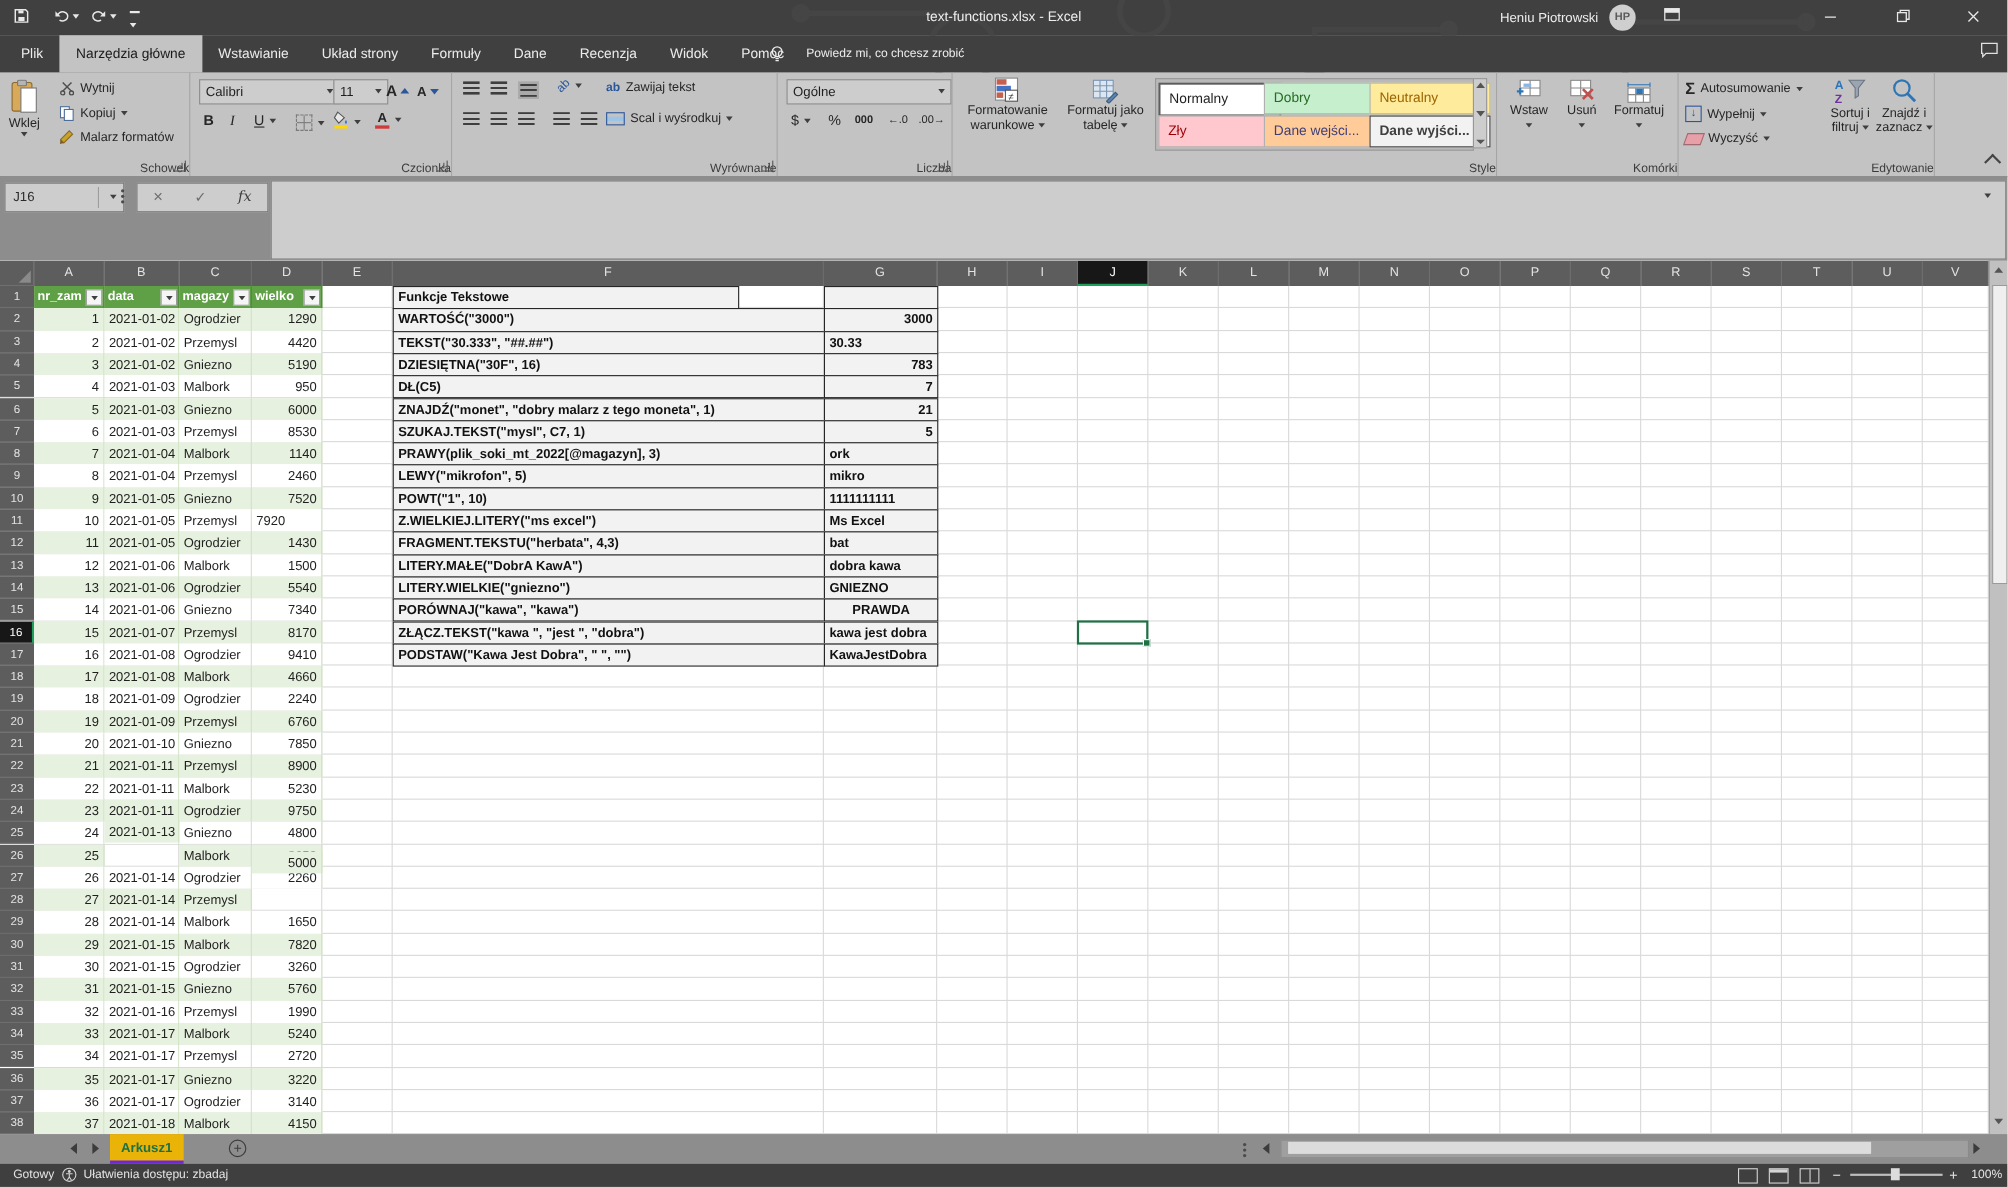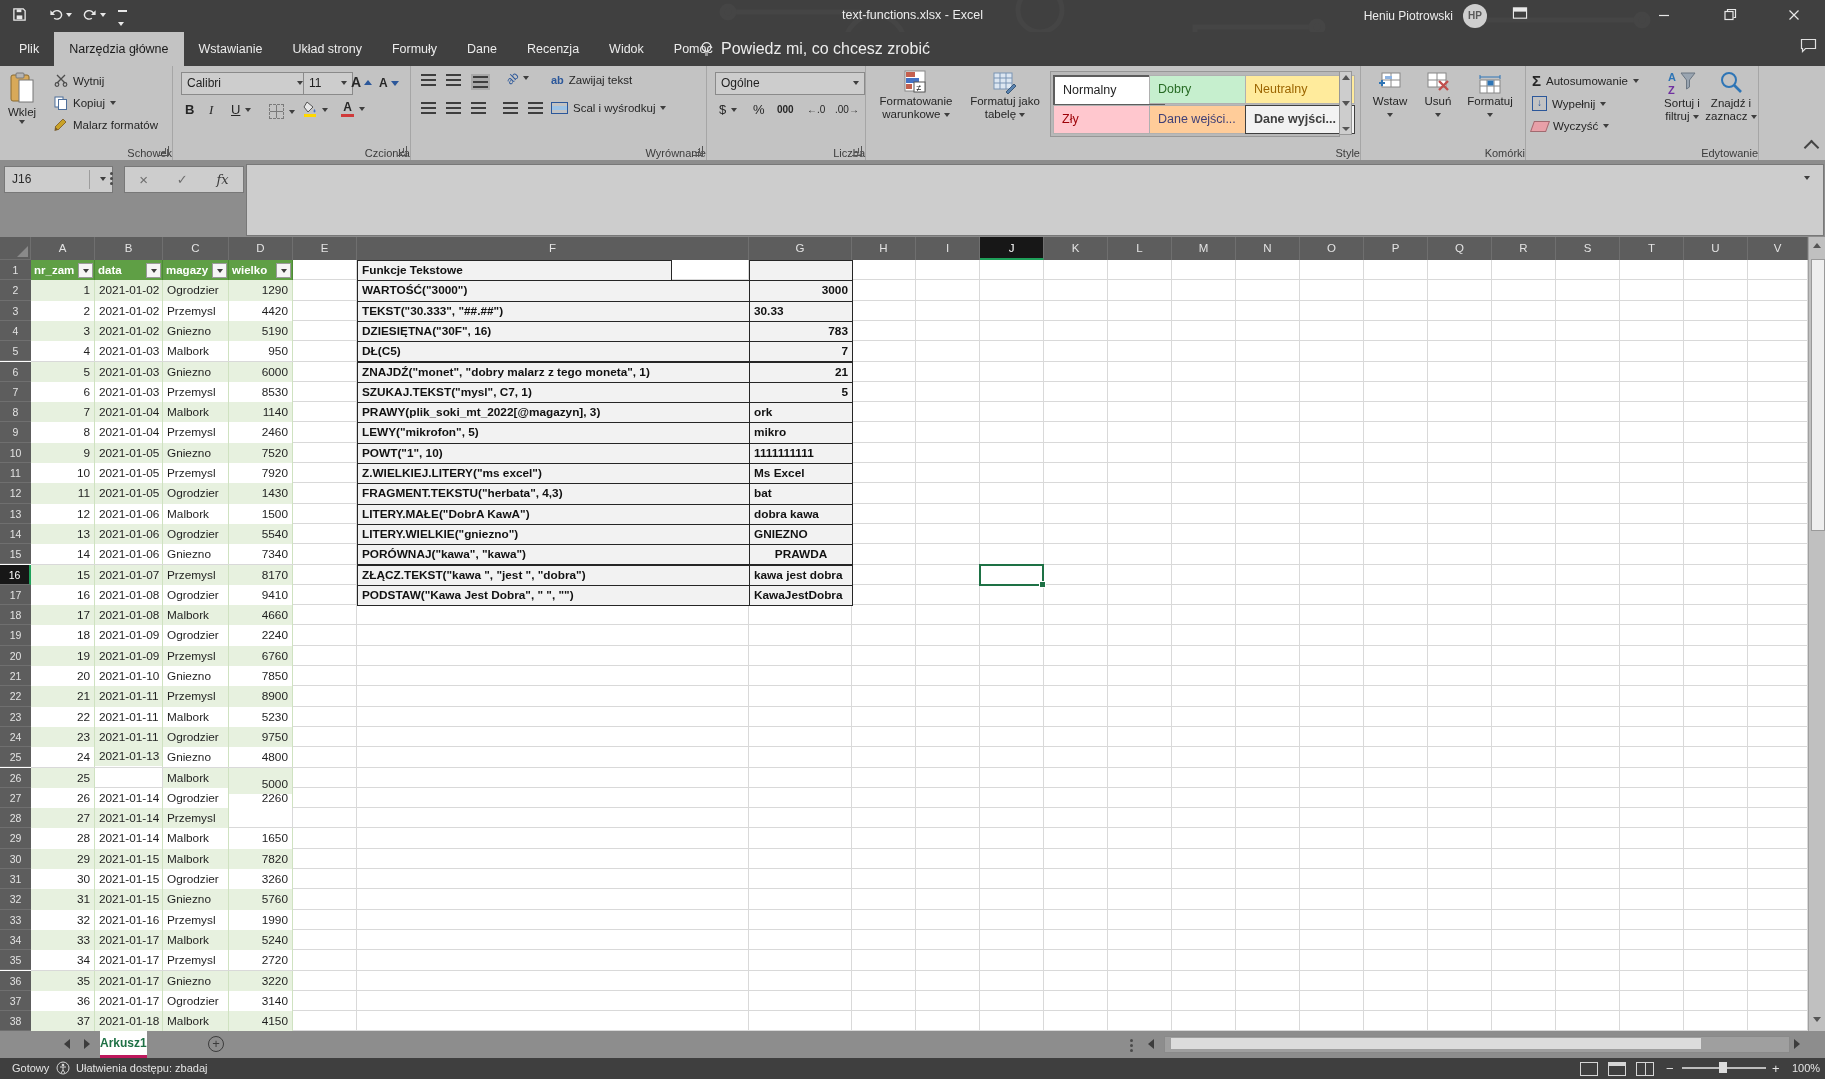--- a/index.html
+++ b/index.html
@@ -20,21 +20,21 @@
   #username{position:absolute;top:9px;right:372px;color:#ededed;font-size:12px}
   #avatar{position:absolute;top:4px;right:338px;width:24px;height:24px;border-radius:50%;background:#cfcfcf;color:#5a5a5a;font-size:10px;font-weight:bold;text-align:center;line-height:24px}
   .winbtn{position:absolute;top:0;width:46px;height:32px;text-align:center;color:#e8e8e8;line-height:32px;font-size:14px}
   #decor{left:620px;top:0;width:1205px;height:110px;pointer-events:none;opacity:.5}
 
   
   #tabrow{left:0;top:32px;width:1825px;height:34px;background:#404040}
   #tabs{position:absolute;left:4px;top:0;height:34px;display:flex}
   .rtab{padding:0 15px;line-height:34px;color:#ececec;font-size:12.5px;white-space:nowrap}
   .rtab.active{background:#c3c3c3;color:#1a1a1a}
-  #tellme{position:absolute;left:700px;top:0;height:34px;display:flex;align-items:center;color:#ececec;font-size:16px;gap:8px}
+  #tellme{position:absolute;left:700px;top:0;height:34px;display:flex;align-items:center;color:#ececec;font-size:11px;gap:20px}
   #comments-top{position:absolute;right:8px;top:6px}
 
   
   #ribbon{left:0;top:66px;width:1825px;height:94px;background:#c3c3c3;border-bottom:1px solid #919191;font-size:11.5px}
   .rgroup{position:absolute;top:0;height:94px;border-right:1px solid #a6a6a6}
   .glabel{position:absolute;bottom:1px;left:0;width:100%;text-align:right;font-size:11px;color:#3c3c3c}
   .launcher{position:absolute;right:3px;bottom:4px;width:9px;height:9px;border-right:1px solid #555;border-bottom:1px solid #555}
   .launcher:before{content:"";position:absolute;right:2px;bottom:2px;width:4px;height:4px;border-right:1px solid #555;border-bottom:1px solid #555}
   .ritem{position:absolute;display:flex;align-items:center;gap:5px;white-space:nowrap;color:#262626}
   .combo{position:absolute;background:#cdcdcd;border:1px solid #8a8a8a;height:21px;line-height:21px;padding:0 5px;font-size:12px}
@@ -70,21 +70,21 @@
   .lth{position:absolute;font-size:11.5px;font-weight:bold;color:#fff;line-height:20.3px;padding:0 3px;box-sizing:border-box;overflow:hidden;white-space:nowrap;border-right:1px solid #4d8a36}
   .fbtn{position:absolute;width:13px;height:13px;background:#f5f5f5;border:1px solid #9a9a9a;display:flex;align-items:center;justify-content:center}
   .rtc{position:absolute;background:#f2f2f2;border:1px solid #262626;font-weight:bold;font-size:11.8px;line-height:19px;padding:0 4px;box-sizing:border-box;overflow:hidden;white-space:nowrap;color:#111}
   #selbox{position:absolute;border:2px solid #1e7145;box-sizing:border-box}
   #selbox:after{content:"";position:absolute;right:-4px;bottom:-4px;width:5px;height:5px;background:#1e7145;border:1px solid #fff}
 
   
   #vscroll{left:1808px;top:237px;width:17px;height:794px;background:#c0c0c0;border-left:1px solid #a0a0a0;box-sizing:border-box}
   #vthumb{position:absolute;left:2px;top:22px;width:12px;height:270px;background:#efefef;border:1px solid #9a9a9a}
   #sheetbar{left:0;top:1031px;width:1825px;height:27px;background:#8d8d8d;font-size:12px}
-  #activesheet{position:absolute;left:100px;top:0;height:24px;background:#ffffff;color:#1e7145;font-weight:bold;line-height:24px;padding:0 0;border-bottom:3px solid #be185d}
+  #activesheet{position:absolute;left:100px;top:0;height:24px;background:#eab308;color:#1e7145;font-weight:bold;line-height:24px;padding:0 10px;border-bottom:3px solid #6d28d9}
   #addsheet{position:absolute;left:208px;top:5px;width:16px;height:16px;border:1.5px solid #3c3c3c;border-radius:50%;color:#3c3c3c;text-align:center;line-height:14px;font-size:13px;box-sizing:border-box}
   #hscroll{position:absolute;left:1164px;top:5px;width:624px;height:15px;background:#9f9f9f;border:1px solid #8a8a8a}
   #hthumb{position:absolute;left:6px;top:1px;width:530px;height:11px;background:#dcdcdc}
   #statusbar{left:0;top:1058px;width:1825px;height:21px;background:#3f3f3f;color:#e4e4e4;font-size:11px}
   .viewicon{position:absolute;top:4px;width:16px;height:12px;border:1px solid #d5d5d5}
   #zoomtrack{position:absolute;left:1682px;top:9px;width:84px;height:2px;background:#bdbdbd}
   #zoomthumb{position:absolute;left:1719px;top:4px;width:8px;height:11px;background:#dcdcdc}
 </style>
 </head>
 <body>
@@ -623,21 +623,21 @@
     <div class="ltc" style="left: 95px; top: 185.4px; width: 68px; height: 20.3px; background: rgb(255, 255, 255);">2021-01-04</div>
     <div class="ltc" style="left: 163px; top: 185.4px; width: 66px; height: 20.3px; background: rgb(255, 255, 255);">Przemysl</div>
     <div class="ltc" style="left: 229px; top: 185.4px; width: 64px; height: 20.3px; background: rgb(255, 255, 255); text-align: right;">2460</div>
     <div class="ltc" style="left: 31px; top: 205.7px; width: 64px; height: 20.3px; background: rgb(231, 241, 223); text-align: right;">9</div>
     <div class="ltc" style="left: 95px; top: 205.7px; width: 68px; height: 20.3px; background: rgb(231, 241, 223);">2021-01-05</div>
     <div class="ltc" style="left: 163px; top: 205.7px; width: 66px; height: 20.3px; background: rgb(231, 241, 223);">Gniezno</div>
     <div class="ltc" style="left: 229px; top: 205.7px; width: 64px; height: 20.3px; background: rgb(231, 241, 223); text-align: right;">7520</div>
     <div class="ltc" style="left: 31px; top: 226px; width: 64px; height: 20.3px; background: rgb(255, 255, 255); text-align: right;">10</div>
     <div class="ltc" style="left: 95px; top: 226px; width: 68px; height: 20.3px; background: rgb(255, 255, 255);">2021-01-05</div>
     <div class="ltc" style="left: 163px; top: 226px; width: 66px; height: 20.3px; background: rgb(255, 255, 255);">Przemysl</div>
-    <div class="ltc" style="left: 229px; top: 226px; width: 64px; height: 20.3px; background: rgb(255, 255, 255); text-align: right;">7920</div>
+    <div class="ltc" style="left: 229px; top: 226px; width: 64px; height: 20.3px; background: rgb(255, 255, 255); ">7920</div>
     <div class="ltc" style="left: 31px; top: 246.3px; width: 64px; height: 20.3px; background: rgb(231, 241, 223); text-align: right;">11</div>
     <div class="ltc" style="left: 95px; top: 246.3px; width: 68px; height: 20.3px; background: rgb(231, 241, 223);">2021-01-05</div>
     <div class="ltc" style="left: 163px; top: 246.3px; width: 66px; height: 20.3px; background: rgb(231, 241, 223);">Ogrodzier</div>
     <div class="ltc" style="left: 229px; top: 246.3px; width: 64px; height: 20.3px; background: rgb(231, 241, 223); text-align: right;">1430</div>
     <div class="ltc" style="left: 31px; top: 266.6px; width: 64px; height: 20.3px; background: rgb(255, 255, 255); text-align: right;">12</div>
     <div class="ltc" style="left: 95px; top: 266.6px; width: 68px; height: 20.3px; background: rgb(255, 255, 255);">2021-01-06</div>
     <div class="ltc" style="left: 163px; top: 266.6px; width: 66px; height: 20.3px; background: rgb(255, 255, 255);">Malbork</div>
     <div class="ltc" style="left: 229px; top: 266.6px; width: 64px; height: 20.3px; background: rgb(255, 255, 255); text-align: right;">1500</div>
     <div class="ltc" style="left: 31px; top: 286.9px; width: 64px; height: 20.3px; background: rgb(231, 241, 223); text-align: right;">13</div>
     <div class="ltc" style="left: 95px; top: 286.9px; width: 68px; height: 20.3px; background: rgb(231, 241, 223);">2021-01-06</div>

